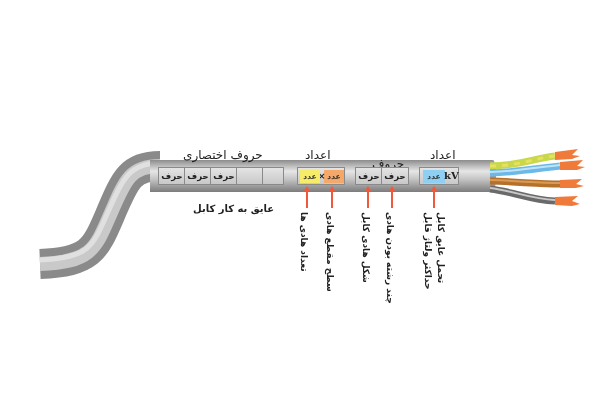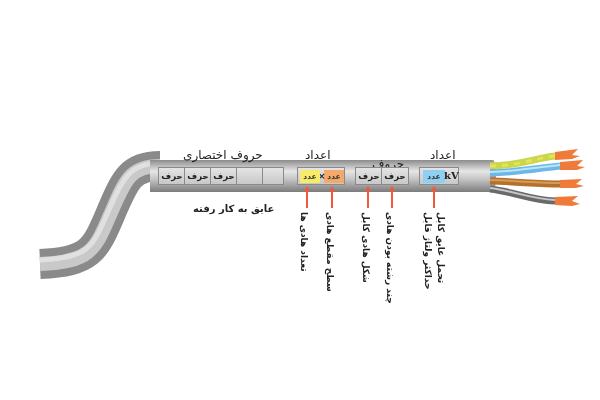--- a/index.html
+++ b/index.html
@@ -68,21 +68,21 @@
 </div>
 
 <div class="box cell" style="left:355px;">حرف</div>
 <div class="box cell" style="left:381px;">حرف</div>
 
 <div class="box" style="left:419px;width:40px;">
   <div class="pill" style="left:3px;width:16px;background:#8fd0f2;">عدد</div>
   <div class="abs" style="left:24px;top:2px;font-family:'DejaVu Serif',serif;font-size:10px;direction:ltr;">kV</div>
 </div>
 
-<div class="abs heading" style="left:193px;top:203px;font-size:10px;font-weight:bold;">عایق به کار رفته</div>
+<div class="abs heading" style="left:193px;top:203px;font-size:10px;font-weight:bold;">عایق به کار کابل</div>
 
 <div class="arrow" style="left:306px;top:190px;height:18px;"></div>
 <div class="arrowhead" style="left:304px;top:186px;"></div>
 <div class="arrow" style="left:331px;top:190px;height:18px;"></div>
 <div class="arrowhead" style="left:329px;top:186px;"></div>
 <div class="arrow" style="left:367px;top:190px;height:18px;"></div>
 <div class="arrowhead" style="left:365px;top:186px;"></div>
 <div class="arrow" style="left:391px;top:190px;height:18px;"></div>
 <div class="arrowhead" style="left:389px;top:186px;"></div>
 <div class="arrow" style="left:433px;top:190px;height:18px;"></div>

